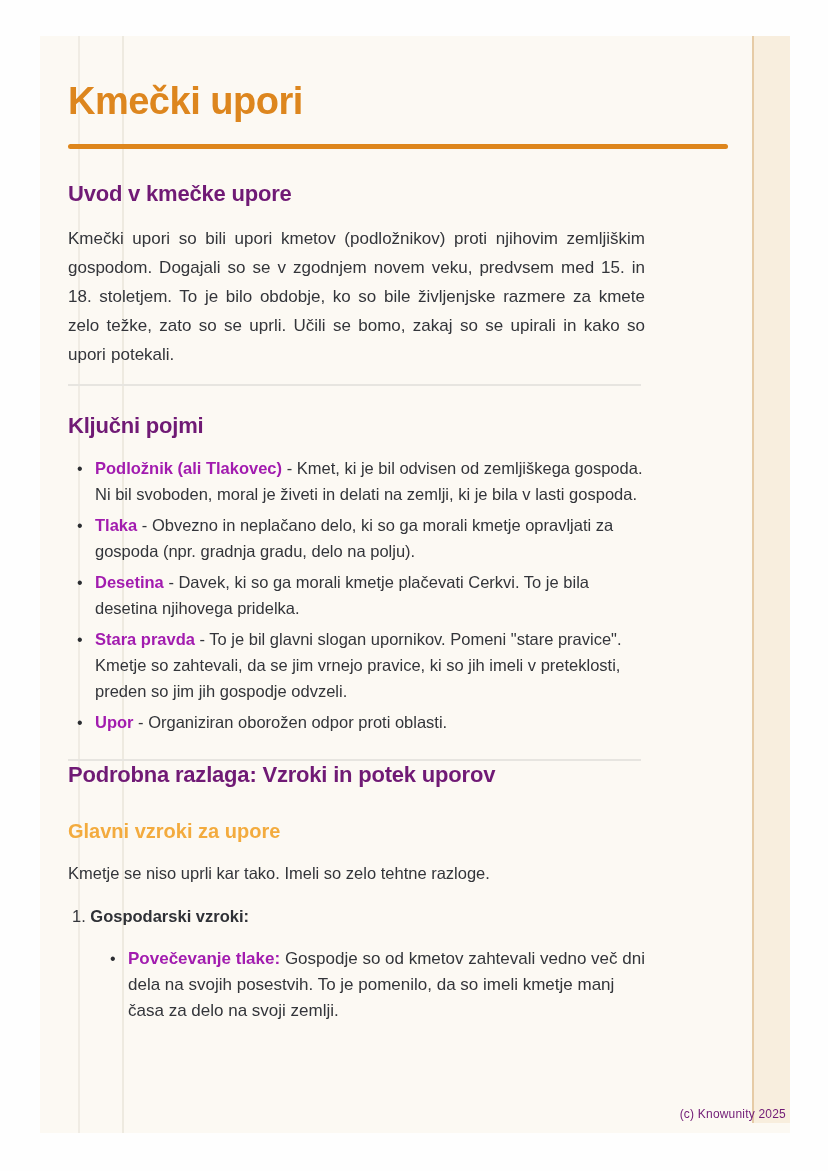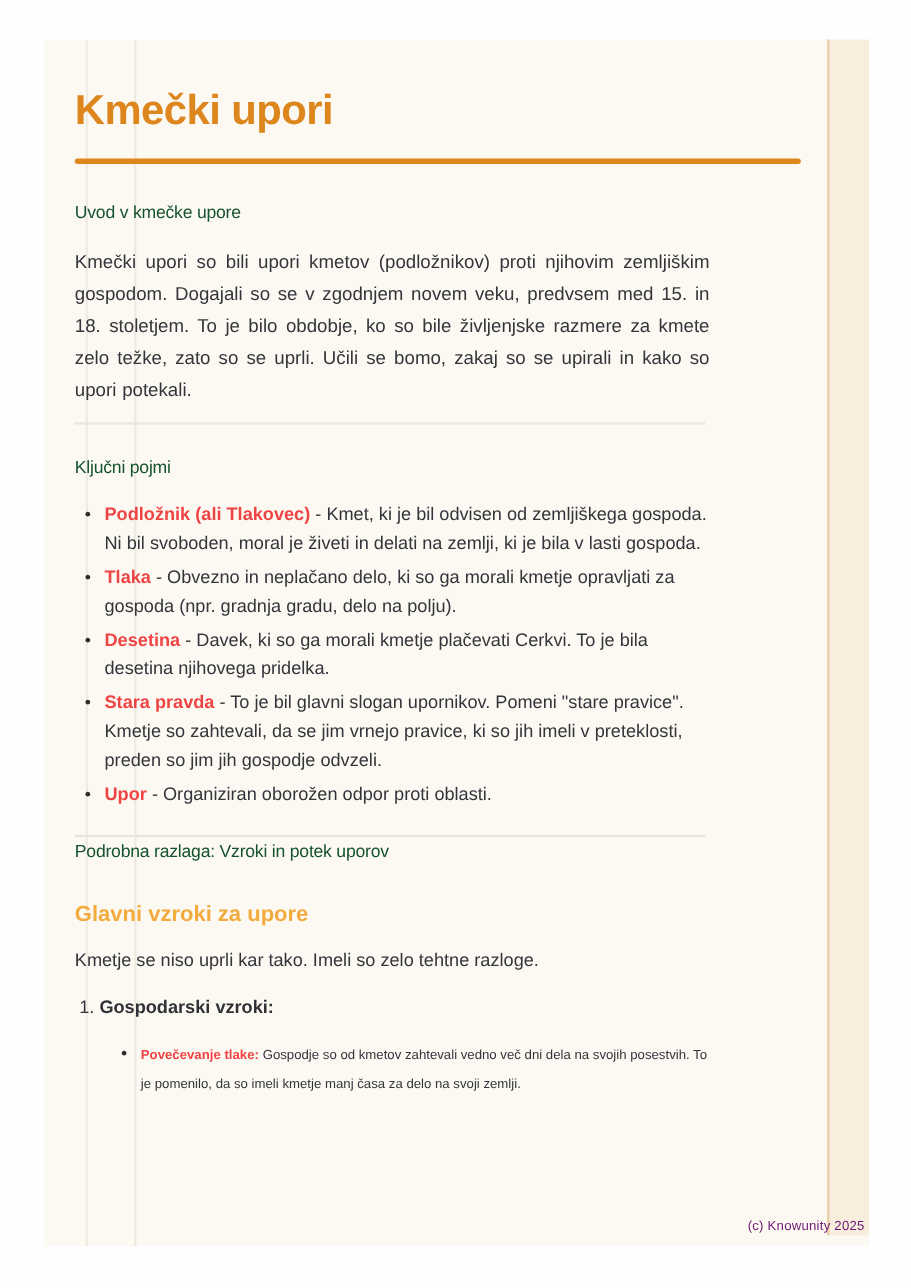--- a/index.html
+++ b/index.html
@@ -36,22 +36,22 @@
     margin-top:44px;
     font-size:38px; line-height:1.12; font-weight:700;
     letter-spacing:-0.5px;
     color:#dd861e;
   }
   .title-rule {
     width:660px; height:5px; margin-top:21px;
     background:#de861c; border-radius:3px;
   }
   h2.sec {
-    font-size:16px; line-height:28px; font-weight:400;
-    letter-spacing:-0.2px; color:#14532d;
+    font-size:22px; line-height:28px; font-weight:700;
+    letter-spacing:-0.2px; color:#701a75;
   }
   .sec-intro { margin-top:31px; }
   .sec-key { margin-top:26px; }
   .sec-detail { font-size:23px; }
   h3.subsec {
     margin-top:30px;
     font-size:20px; line-height:24px; font-weight:600;
     color:#f3ab3e;
   }
   p.intro-p {
@@ -70,36 +70,36 @@
   ul.terms > li {
     position:relative;
     padding-left:27px;
     font-size:16.5px; line-height:26px;
     margin-bottom:5px;
   }
   ul.terms > li > .marker {
     position:absolute; left:9px; top:0;
   }
   .marker::before { content:"•"; font-size:16px; color:#2b2d31; }
-  b.term { font-weight:700; color:#ef4444; }
+  b.term { font-weight:700; color:#a21caf; }
   p.lead {
     margin-top:17px;
     font-size:16.5px; line-height:26px;
   }
   .numbered {
     margin-top:17px; padding-left:4px;
     font-size:16.5px; line-height:26px;
   }
   .numbered .num { font-weight:400; }
   .numbered b { font-weight:700; color:#2f3136; }
   ul.nested { margin-top:17px; list-style:none; }
   ul.nested > li {
     position:relative;
     padding-left:60px;
-    font-size:12px; line-height:26px;
+    font-size:17px; line-height:26px;
   }
   ul.nested > li > .marker { position:absolute; left:42px; top:0; }
   .footer-credit {
     position:absolute; right:4px; bottom:12px;
     font-size:12px; color:#701a75;
     z-index:2; letter-spacing:0.2px;margin-top:24px;
   }
 </style>
 </head>
 <body>

